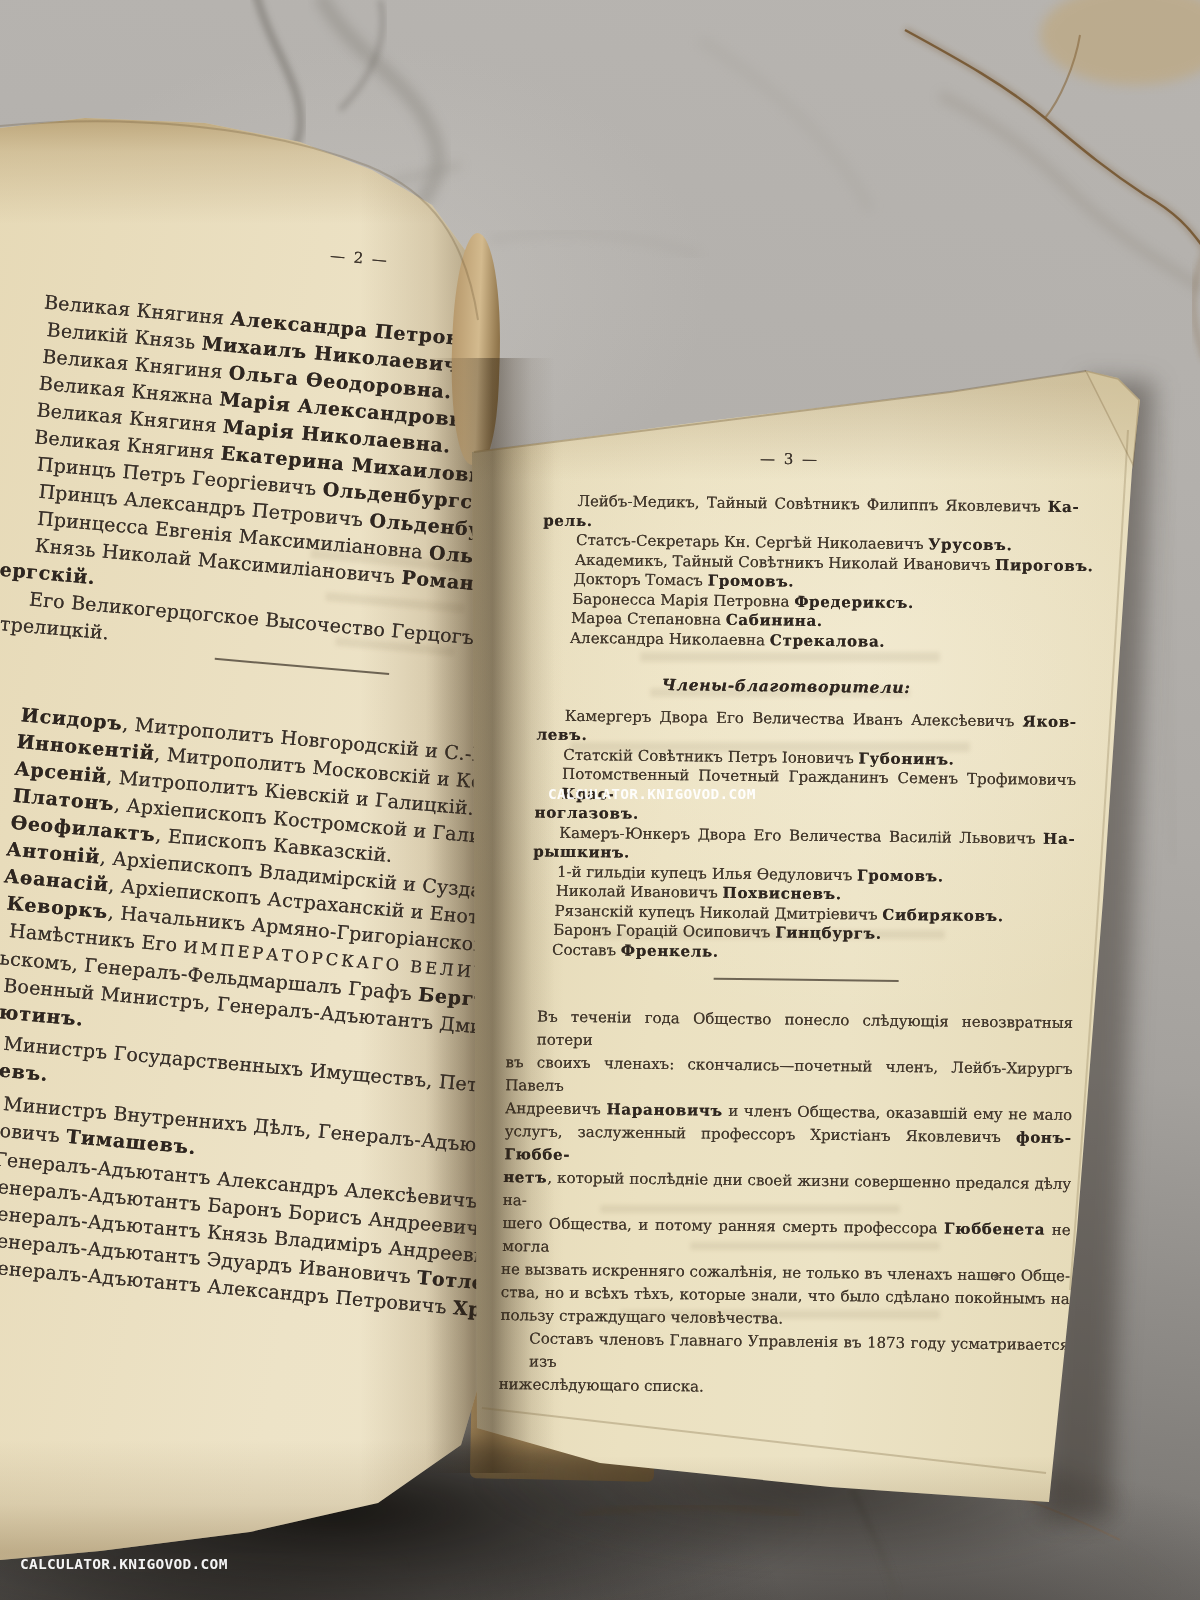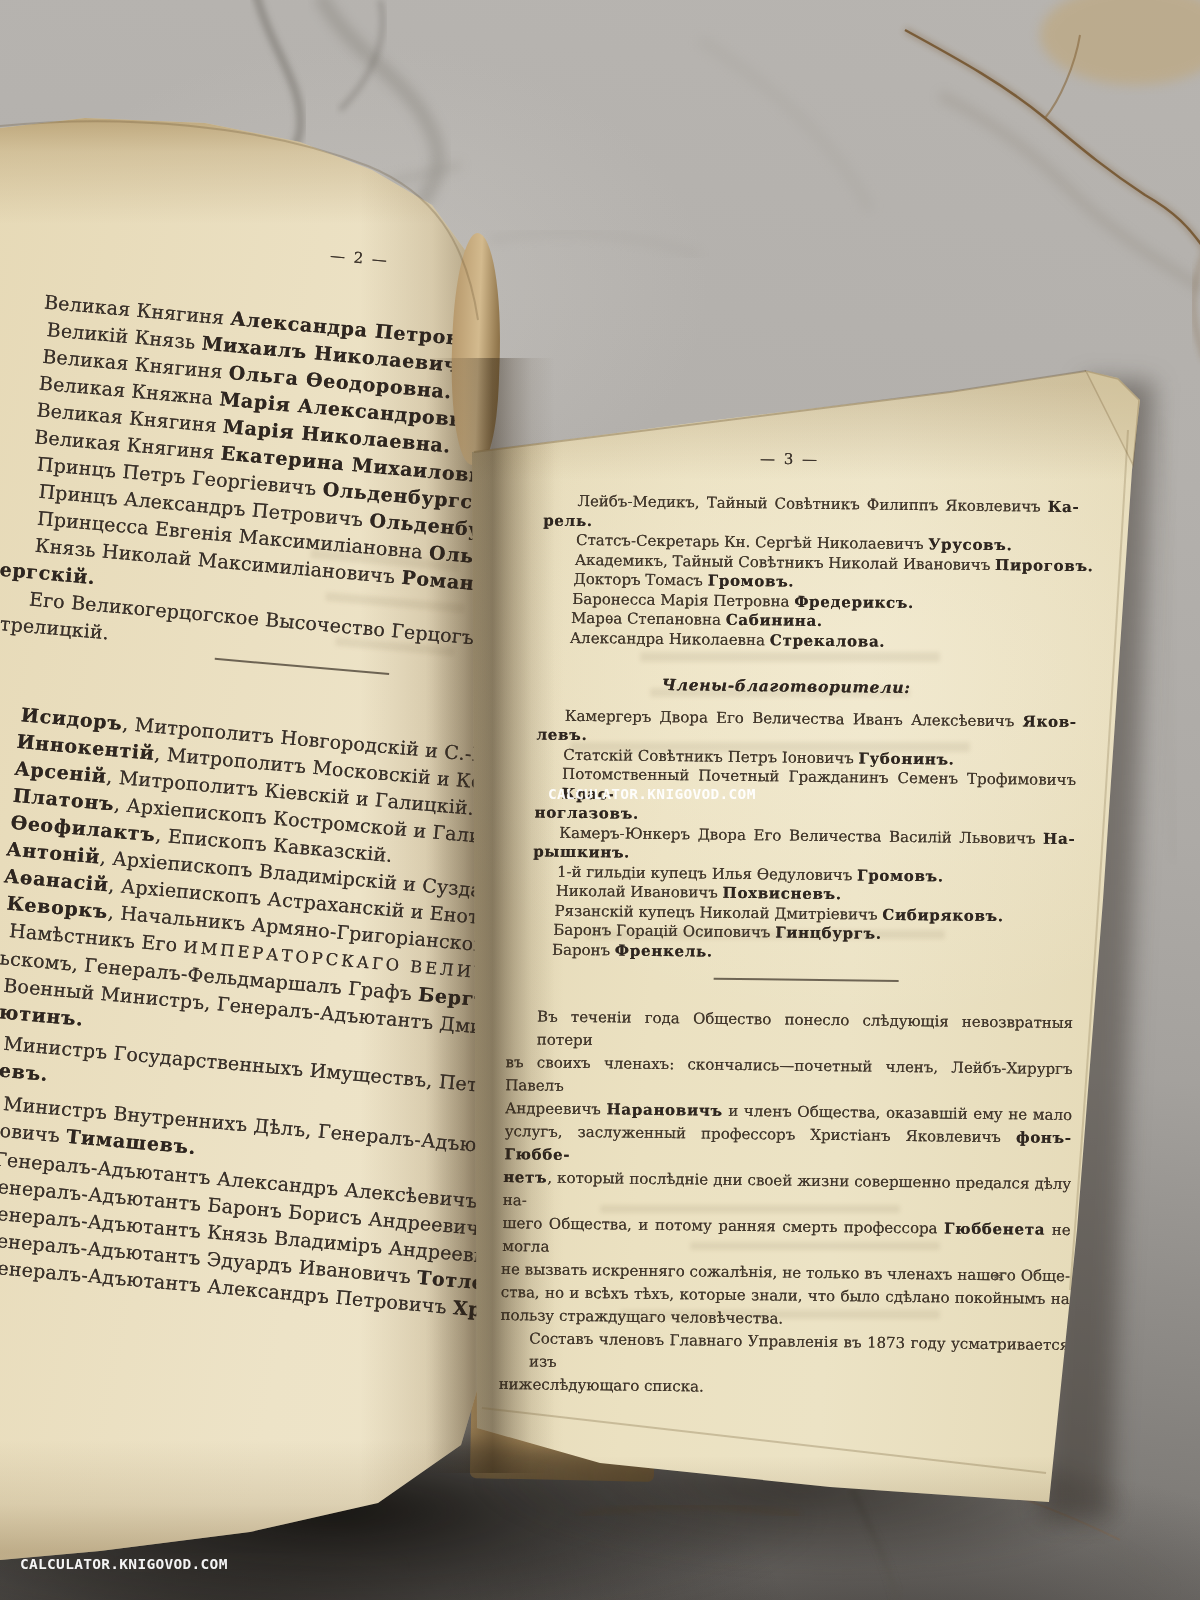--- a/index.html
+++ b/index.html
@@ -174,21 +174,21 @@
         <div class="line" style="margin-left: 42px;"><span class="b">левъ.</span></div>
         <div class="line" style="margin-left: 69px;"><span>Статскій Совѣтникъ Петръ Іоновичъ </span><span class="b">Губонинъ.</span></div>
         <div class="line just" style="margin-left: 68px;"><span>Потомственный Почетный Гражданинъ Семенъ Трофимовичъ </span><span class="b">Крас-</span></div>
         <div class="line" style="margin-left: 41px;"><span class="b">ноглазовъ.</span></div>
         <div class="line just" style="margin-left: 66px;"><span>Камеръ-Юнкеръ Двора Его Величества Василій Львовичъ </span><span class="b">На-</span></div>
         <div class="line" style="margin-left: 40px;"><span class="b">рышкинъ.</span></div>
         <div class="line" style="margin-left: 64px;"><span>1-й гильдіи купецъ Илья Ѳедуловичъ </span><span class="b">Громовъ.</span></div>
         <div class="line" style="margin-left: 63px;"><span>Николай Ивановичъ </span><span class="b">Похвисневъ.</span></div>
         <div class="line" style="margin-left: 62px;"><span>Рязанскій купецъ Николай Дмитріевичъ </span><span class="b">Сибиряковъ.</span></div>
         <div class="line" style="margin-left: 61px;"><span>Баронъ Горацій Осиповичъ </span><span class="b">Гинцбургъ.</span></div>
-        <div class="line" style="margin-left: 60px;"><span>Баронъ </span><span class="b">Френкель.</span></div>
+        <div class="line" style="margin-left: 60px;"><span>Составъ </span><span class="b">Френкель.</span></div>
         <div class="rule" style="width: 185px; margin-left: 222px; margin-top: 16px;"></div>
         <div class="line just para" style="margin-left: 46px; margin-top: 28px;"><span>Въ теченіи года Общество понесло слѣдующія невозвратныя потери</span></div>
         <div class="line just para" style="margin-left: 15px;"><span>въ своихъ членахъ: скончались—почетный членъ, Лейбъ-Хирургъ Павелъ</span></div>
         <div class="line just para" style="margin-left: 15px;"><span>Андреевичъ </span><span class="b">Нарановичъ</span><span> и членъ Общества, оказавшій ему не мало</span></div>
         <div class="line just para" style="margin-left: 15px;"><span>услугъ, заслуженный профессоръ Христіанъ Яковлевичъ </span><span class="b">фонъ-Гюббе-</span></div>
         <div class="line just para" style="margin-left: 14px;"><span class="b">нетъ</span><span>, который послѣдніе дни своей жизни совершенно предался дѣлу на-</span></div>
         <div class="line just para" style="margin-left: 14px;"><span>шего Общества, и потому ранняя смерть профессора </span><span class="b">Гюббенета</span><span> не могла</span></div>
         <div class="line just para" style="margin-left: 13px;"><span>не вызвать искренняго сожалѣнія, не только въ членахъ нашего Обще-</span></div>
         <div class="line just para" style="margin-left: 13px;"><span>ства, но и всѣхъ тѣхъ, которые знали, что было сдѣлано покойнымъ на</span></div>
         <div class="line para" style="margin-left: 13px;"><span>пользу страждущаго человѣчества.</span></div>

